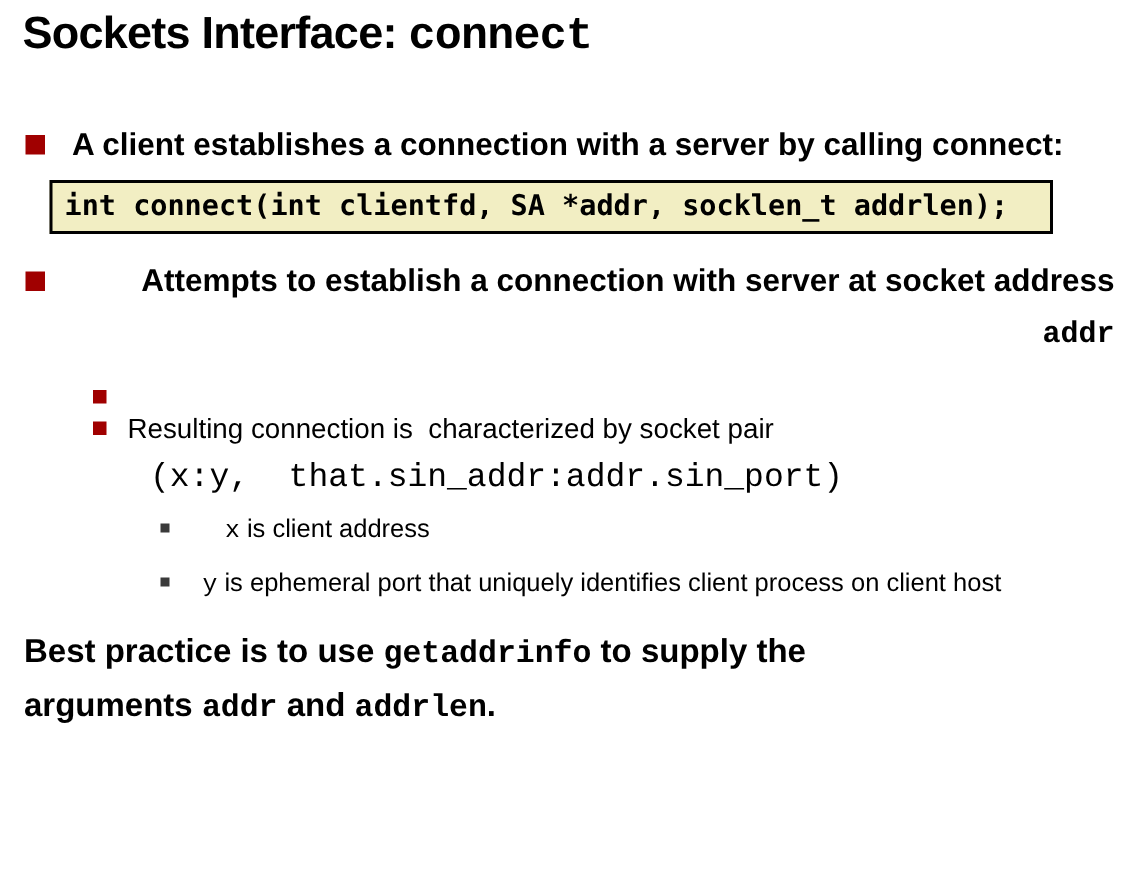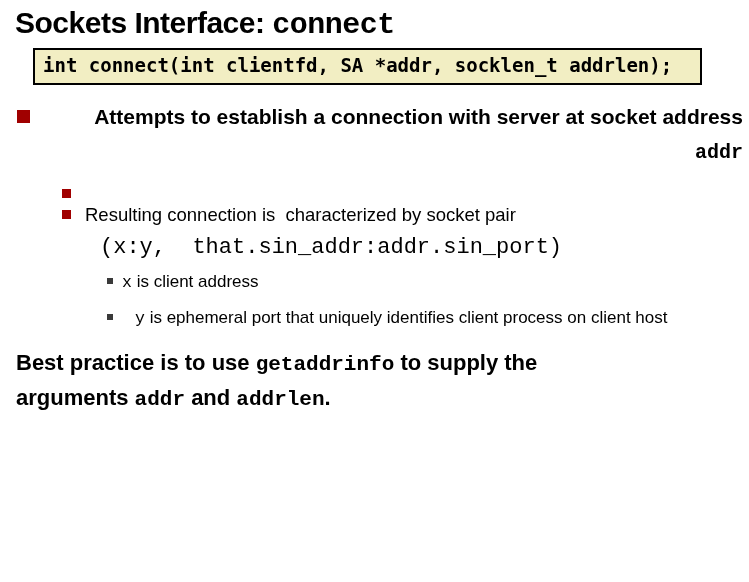--- a/index.html
+++ b/index.html
@@ -93,40 +93,44 @@
     width: 6px; height: 6px;
     background: var(--mini-bullet);
     margin: 10px 9px 0 107px;
   }
   .t-l3 {
     font-size: 17px;
     font-weight: 400;
     line-height: 28px;
   }
   .t-l3 .mono { font-size: 16.5px; }
-  .row-sub-x { margin-top: 5px; }
+  .row-sub-x { margin-top: 5px; gap: 28px; }
   .row-sub-y { margin-top: 7px; gap: 13px; }
   .row-sub-y .t-l3 { max-width: 595px; }
 
   .footer {
     margin: 13px 0 0 16px;
     font-size: 22px;
     font-weight: 700;
     line-height: 33px;
     max-width: 635px;
   }
   .footer .mono { font-size: 21px; font-weight: 700; }
 </style>
 </head>
 <body>
 
 <div class="slide">
 
   <h1 class="title"><span class="bindtext">Sockets Interface: </span><span class="mono bindtext">connect</span></h1>
 
+  <div class="row row-b1">
+    <span class="marker-l1"></span>
+    <p class="t-l1"><span class="bindtext">A client establishes a connection with a server by calling connect:</span></p>
+  </div>
 
   <div class="codebox"><code class="bindtext">int connect(int clientfd, SA *addr, socklen_t addrlen);</code></div>
 
   <div class="row row-b2">
     <span class="marker-l1"></span>
     <p class="t-l1"><span class="bindtext">Attempts to establish a connection with server at socket address </span><span class="mono bindtext">addr</span></p>
   </div>
 
   <div class="row row-sub1">
     <span class="marker-l2"></span>

